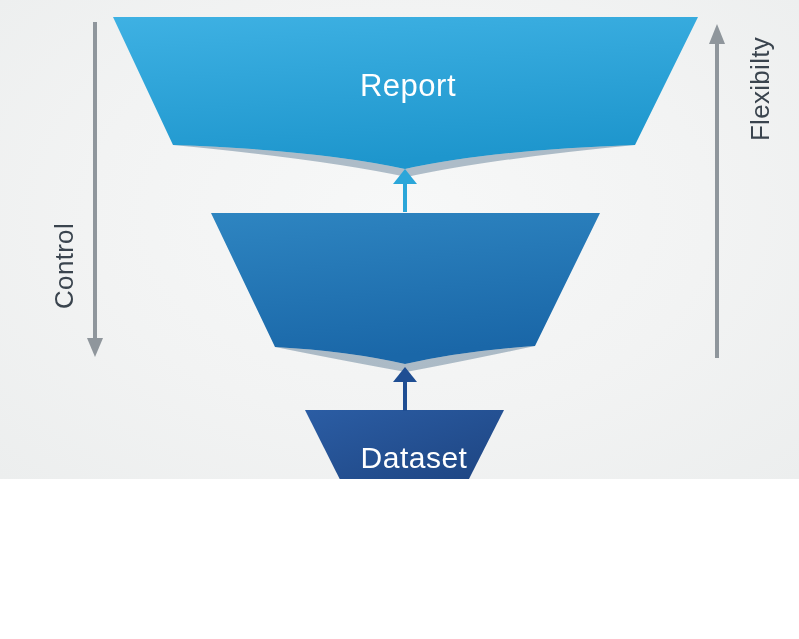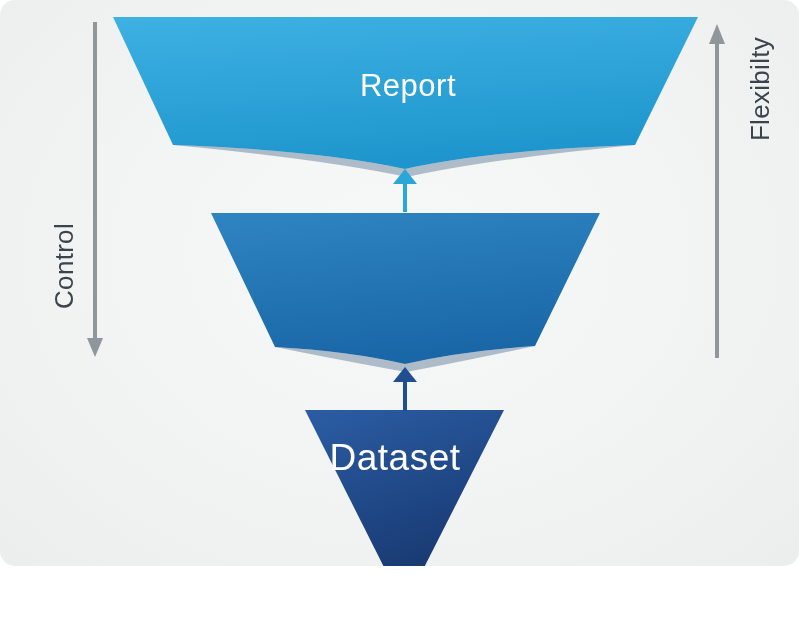--- a/index.html
+++ b/index.html
@@ -3,43 +3,42 @@
 <meta charset="utf-8">
 <style>
   html, body {
     margin: 0;
     padding: 0;
     font-family: "Liberation Sans", sans-serif;
   }
   .stage {
     position: relative;
     width: 799px;
-    height: 566px;
+    height: 479px;
     overflow: hidden;
     background: radial-gradient(ellipse at 50% 45%, #f7f8f8 0%, #f2f3f3 55%, #eceeee 100%);
-    border-radius: 15px;
   }
   .stage svg {
     position: absolute;
     left: 0;
     top: 0;
     display: block;
   }
   .layer-label {
     position: absolute;
     transform: translate(-50%, -50%);
     color: #ffffff;
     font-size: 31px;
     letter-spacing: 0.5px;
     white-space: nowrap;
     user-select: none;
   }
   .label-report   { left: 408px; top: 86px; }
   .label-datasource { left: 403px; top: 278px; }
-  .label-dataset  { left: 395px; top: 458px; font-size: 37px; }
+  .label-dataset  { left: 414px; top: 458px; font-size: 30px; }
   .axis-label {
     position: absolute;
     transform: translate(-50%, -50%) rotate(-90deg);
     color: #3a444e;
     font-size: 26px;
     letter-spacing: 0.3px;
     white-space: nowrap;
     user-select: none;
   }
   .label-control    { left: 64px;  top: 266px; }

